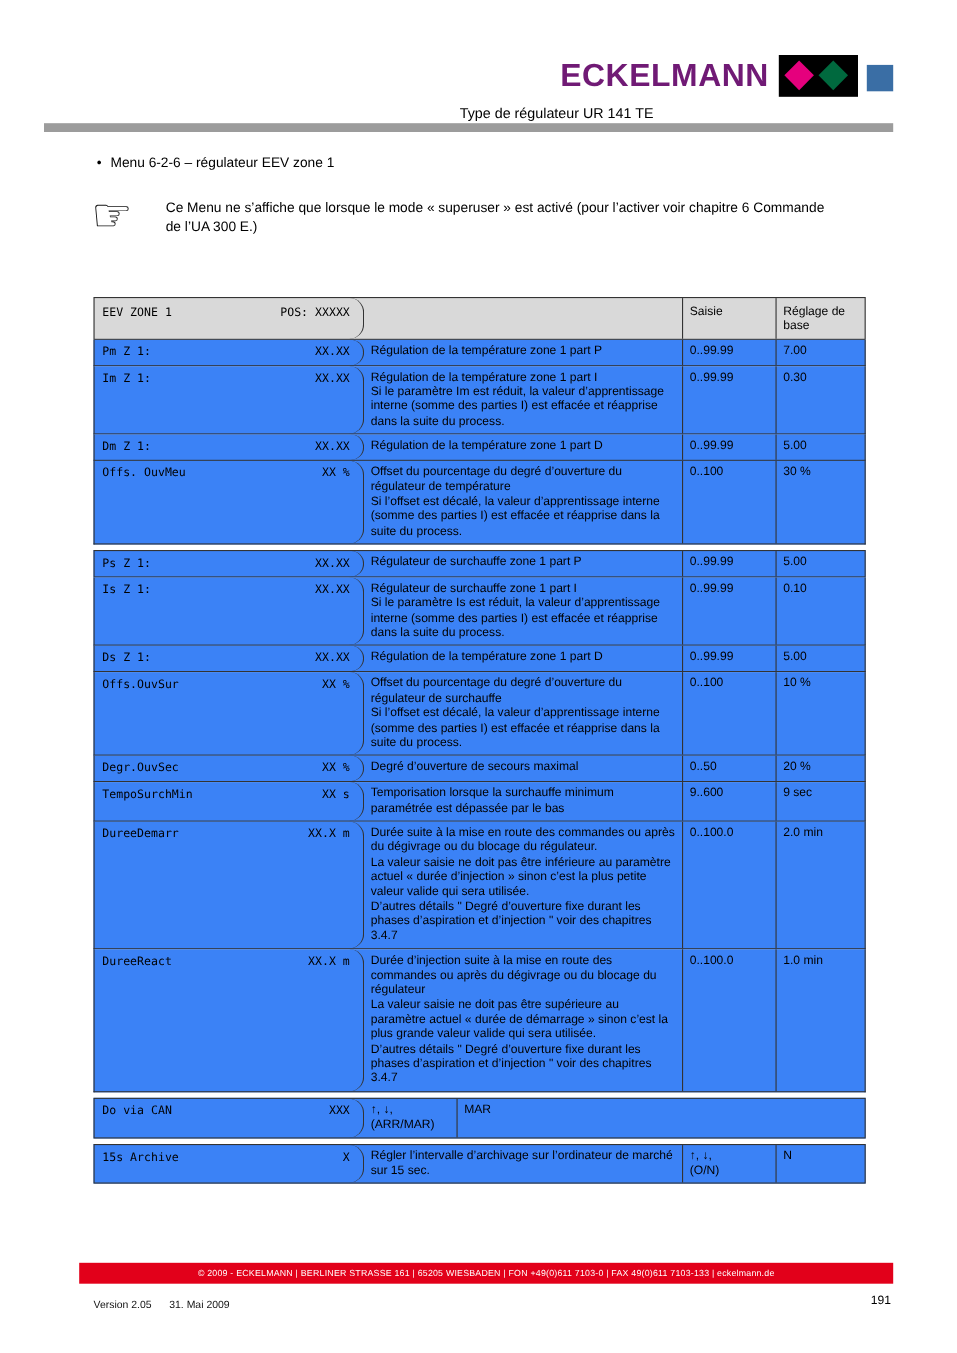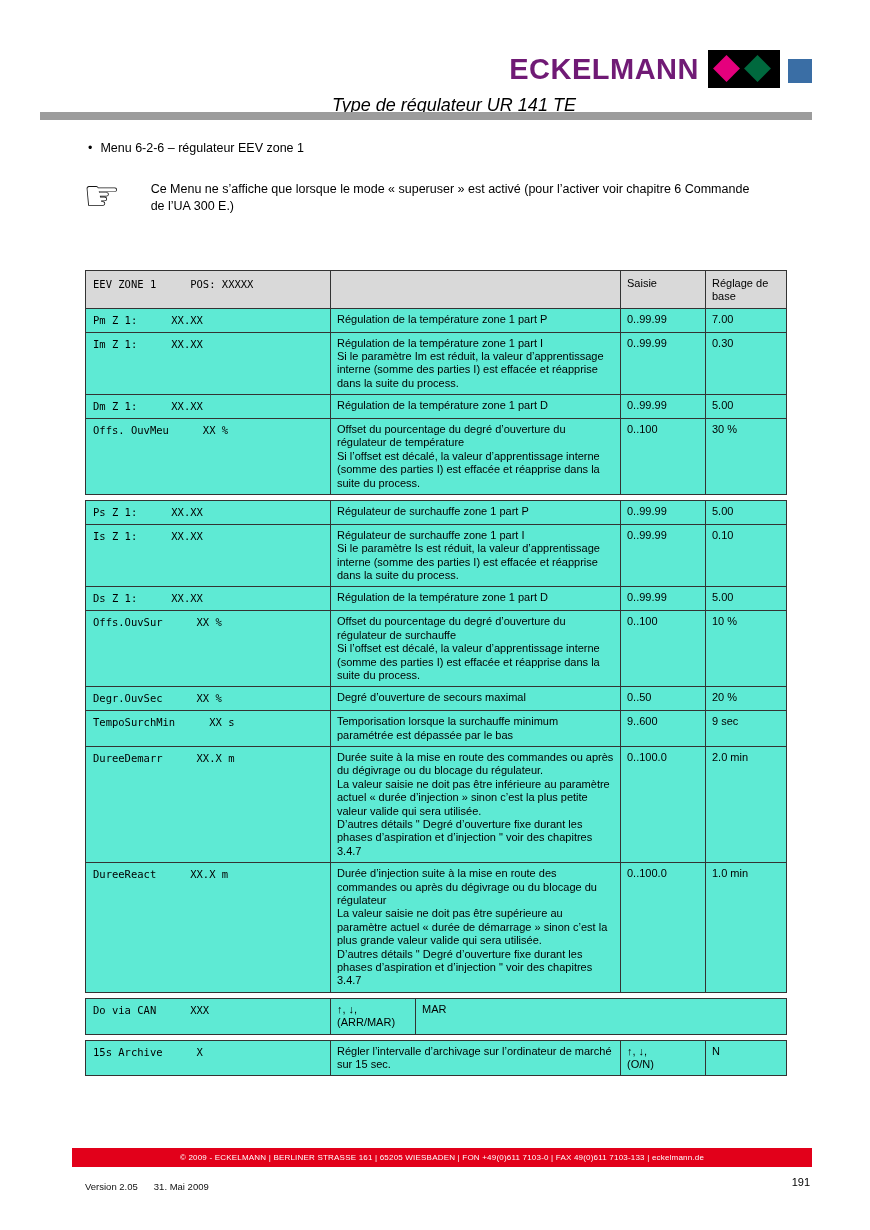--- a/index.html
+++ b/index.html
@@ -18,42 +18,43 @@
   
   .logo { position: absolute; top: 50px; right: 58px; display: flex; align-items: center; gap: 9px; }
   .brand { font-size: 29px; font-weight: bold; letter-spacing: 0.5px; color: #701a75; }
   .logo-mark { position: relative; width: 104px; height: 38px; }
   .logo-black { position: absolute; left: 0; top: 0; width: 72px; height: 38px; background: #000; }
   .diamond { position: absolute; width: 19px; height: 19px; transform: rotate(45deg); top: 9px; }
   .d-magenta { left: 9px; background: var(--logo-magenta, #e5007d); }
   .d-green   { left: 40px; background: var(--logo-green, #00693e); }
   .square-blue { position: absolute; right: 0; top: 9px; width: 24px; height: 24px; background: var(--logo-blue, #3a6ea5); }
 
-  .doc-type { position: absolute; top: 95px; left: 454px; transform: translateX(-50%); font-size: 18px; white-space: nowrap; font-style: italic; }
+  .doc-type { position: absolute; top: 95px; left: 506px; transform: translateX(-50%); font-size: 13px; white-space: nowrap; }
   .divider  { position: absolute; top: 112px; left: 40px; width: 772px; height: 8px; background: var(--bar-gray, #9c9c9c); }
 
   
   .menu-line { position: absolute; top: 141px; left: 88px; font-size: 12.5px; display: flex; gap: 8px; }
   .note-row  { position: absolute; top: 178px; left: 83px; width: 680px; display: flex; gap: 30px; align-items: flex-start; }
   .hand { font-size: 42px; line-height: 0.85; color: #111; }
   .note-text { font-size: 12.5px; line-height: 1.32; width: 648px; padding-top: 3px; }
 
   
   .ptable { position: absolute; top: 270px; left: 85px; width: 702px; font-size: 11px; line-height: 1.22; }
-  .trow { display: flex; border: 1px solid var(--table-border, #333); border-top: none; background: #5eead4; align-items: stretch; }
+  .trow { display: flex; border: 1px solid var(--table-border, #333); border-top: none; background: #3b82f6; align-items: stretch; }
   .thead { border-top: 1px solid var(--table-border, #333); background: var(--table-header-bg, #d9d9d9); min-height: 38px; }
   .cell { padding: 4px 6px; }
   .c1 {
     width: 245px; flex: 0 0 245px;
     border-right: 1px solid var(--table-border, #333);
     font-family: "DejaVu Sans Mono", monospace;
     font-size: 10.5px;
-    display: flex; justify-content: flex-start; gap: 6px;
+    display: flex; justify-content: space-between; gap: 6px;
     padding: 5px 12px 5px 7px;
     align-items: flex-start;
+    border-radius: 13px;
   }
   .c2 { width: 290px; flex: 0 0 290px; border-right: 1px solid var(--table-border, #333); white-space: pre-line; }
   .c3 { width: 85px;  flex: 0 0 85px;  border-right: 1px solid var(--table-border, #333); white-space: pre-line; }
   .c4 { flex: 1; }
   .trow .pval { text-align: right; margin-left: 28px; }
   #rows .trow:nth-child(5),
   #rows .trow:nth-child(13),
   #rows .trow:nth-child(14) { margin-top: 5px; border-top: 1px solid var(--table-border, #333); }
   .thead .c3, .thead .c4 { font-size: 11px; padding-top: 6px; }
   .thead .c1 { padding-top: 7px; }

